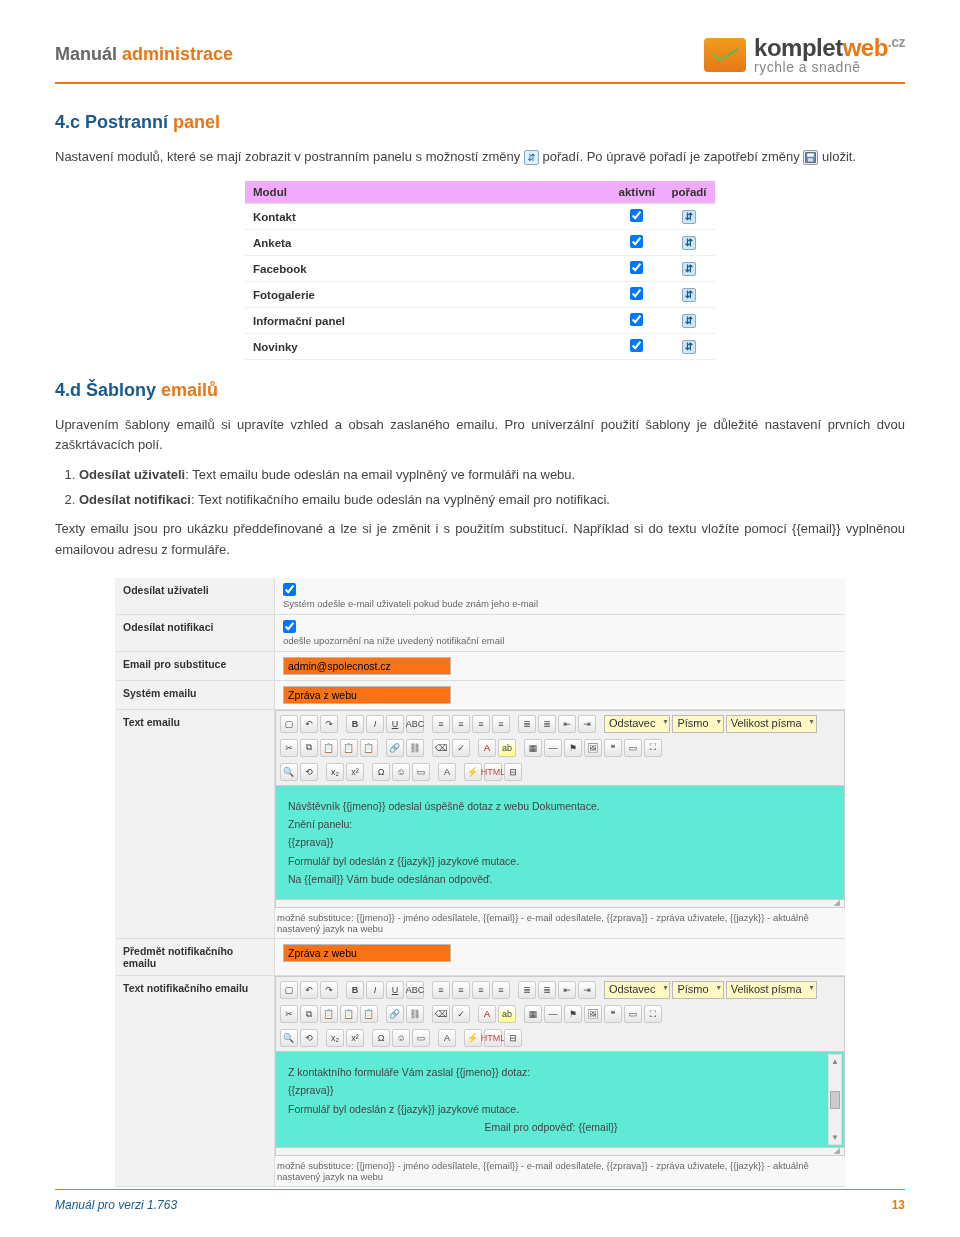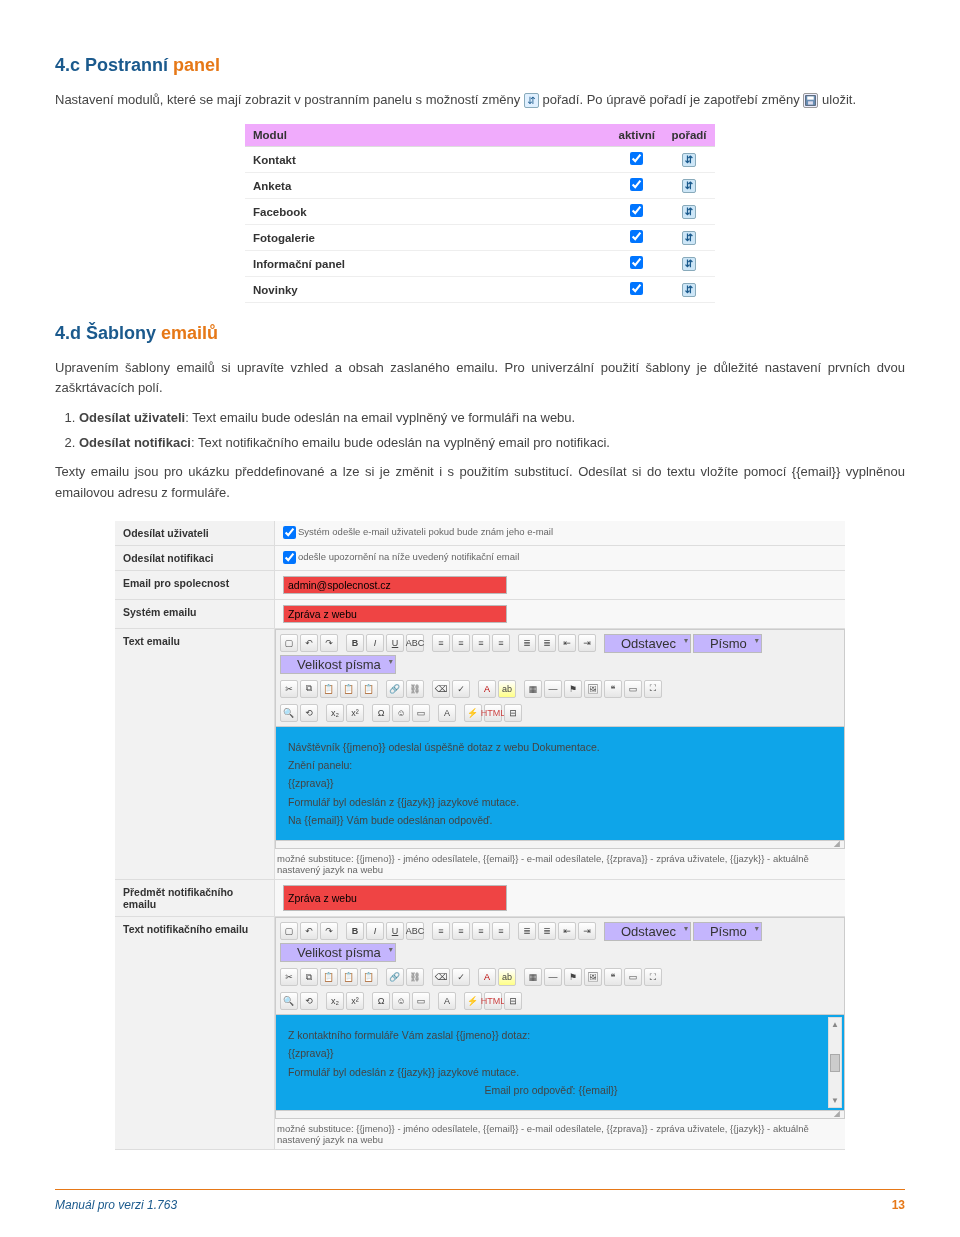--- a/index.html
+++ b/index.html
@@ -42,44 +42,58 @@
   .chk { width:13px; height:13px; }
   .drag-arrow { color:#1b5a8d; background:#cde6f7; border:1px solid #8ab; border-radius:2px; display:inline-block; width:14px; height:14px; line-height:12px; font-size:10px; text-align:center; }
   
   ol.numlist { margin: 10px 0 10px 24px; }
   ol.numlist li { margin: 5px 0; line-height: 1.5; color:#444; }
   
   
   .settings-panel { width: 730px; border: 0; font-size: 10.5px; margin-top:4px; }
   .sp-row { display:flex; border-bottom:1px solid #ddd; background:#f8f8f8; }
   .sp-label { width: 160px; padding: 6px 8px; font-weight: bold; color:#333; border-right:1px solid #ddd; background:#f2f2f2; }
-  .sp-value { flex:1; padding: 5px 8px; display:flex; gap:2px; }
+  .sp-value { flex:1; padding: 5px 8px; display:flex; flex-direction:column; gap:2px; }
   .sp-hint { color:#666; font-size:9.5px; }
-  .sp-input { border:1px solid #bbb; padding:2px 4px; background:#ef4444; width: 224px; font-size:10.5px; }
+  .sp-input { border:1px solid #bbb; padding:2px 4px; background:#f97316; width: 168px; font-size:10.5px; }
   
   .editor { flex:1; border:0; }
   .toolbar { display:flex; flex-wrap:wrap; gap:2px; padding:4px; background:#f0f0f0; border:1px solid #ccc; border-bottom:0; }
   .tb-btn { width:18px; height:18px; border:1px solid #ccc; background:linear-gradient(#fff,#e6e6e6); border-radius:2px; font-size:9px; display:flex; align-items:center; justify-content:center; color:#444; }
   .tb-sep { width:4px; }
-  .tb-select { border:1px solid #bbb; background:#c4b5fd; font-size:13px; padding:1px 14px 1px 16px; position:relative; }
+  .tb-select { border:1px solid #bbb; background:#fef9c3; font-size:11px; padding:1px 14px 1px 4px; position:relative; }
   .tb-select::after { content:"▾"; position:absolute; right:2px; top:1px; color:#666; font-size:8px; }
   .toolbar-row2, .toolbar-row3 { display:flex; flex-wrap:wrap; gap:2px; padding:2px 4px 4px 4px; background:#f0f0f0; border-left:1px solid #ccc; border-right:1px solid #ccc; }
-  .editor-body { border:1px solid #ccc; background:#0ea5e9; padding:10px 12px; font-size:10.5px; line-height:1.7; color:#333; min-height:100px; }
+  .editor-body { border:1px solid #ccc; background:#5eead4; padding:10px 12px; font-size:10.5px; line-height:1.7; color:#333; min-height:100px; }
   .editor-body p { margin:2px 0; text-align:left; }
   .subst-hint { font-size:9.5px; color:#666; padding:4px 2px; }
   .resize-handle { height:8px; border:1px solid #ccc; border-top:0; background:#f4f4f4; text-align:right; font-size:8px; color:#aaa; padding-right:4px; line-height:6px; }
   
   .footer { position:absolute; bottom:25px; left:55px; right:55px; border-top:1px solid #e67817; padding-top:8px; display:flex; justify-content:space-between; font-style:italic; color:#1b5a8d; font-size:12px; }
   .footer .pnum { color:#e67817; font-style:normal; font-weight:bold; }
 </style>
 </head>
 <body>
 
 <div class="page">
 
+  <div class="header">
+    <div class="header-title">
+      <span class="h1a">Manuál </span><span class="h1b">administrace</span>
+    </div>
+    <div class="logo">
+      <div class="logo-icon"></div>
+      <div class="logo-text">
+        <div class="logo-line1">
+          <span class="k">komplet</span><span class="w">web</span><span class="cz">.cz</span>
+        </div>
+        <div class="logo-line2">rychle a snadně</div>
+      </div>
+    </div>
+  </div>
 
   <h2>
     <span>4.c Postranní </span><span class="accent">panel</span>
   </h2>
 
   <p>
     <span>Nastavení modulů, které se mají zobrazit v postranním panelu s možností změny </span>
     <span class="inline-icon arrow-icon">⇵</span>
     <span> pořadí. Po úpravě pořadí je zapotřebí změny </span>
     <span class="inline-icon save-icon">
@@ -140,21 +154,21 @@
     <span>4.d Šablony </span><span class="accent">emailů</span>
   </h2>
 
   <p>Upravením šablony emailů si upravíte vzhled a obsah zaslaného emailu. Pro univerzální použití šablony je důležité nastavení prvních dvou zaškrtávacích polí.</p>
 
   <ol class="numlist">
     <li><strong>Odesílat uživateli</strong><span>: Text emailu bude odeslán na email vyplněný ve formuláři na webu.</span></li>
     <li><strong>Odesílat notifikaci</strong><span>: Text notifikačního emailu bude odeslán na vyplněný email pro notifikaci.</span></li>
   </ol>
 
-  <p>Texty emailu jsou pro ukázku předdefinované a lze si je změnit i s použitím substitucí. Odesílat si do textu vložíte pomocí {{email}} vyplněnou emailovou adresu z formuláře.</p>
+  <p>Texty emailu jsou pro ukázku předdefinované a lze si je změnit i s použitím substitucí. Například si do textu vložíte pomocí {{email}} vyplněnou emailovou adresu z formuláře.</p>
 
   <div class="figure-wrap">
     <div class="settings-panel">
 
       <div class="sp-row">
         <div class="sp-label">Odesílat uživateli</div>
         <div class="sp-value">
           <input type="checkbox" class="chk" checked="" style="">
           <span class="sp-hint">Systém odešle e-mail uživateli pokud bude znám jeho e-mail</span>
         </div>
@@ -162,21 +176,21 @@
 
       <div class="sp-row">
         <div class="sp-label">Odesílat notifikaci</div>
         <div class="sp-value">
           <input type="checkbox" class="chk" checked="" style="">
           <span class="sp-hint">odešle upozornění na níže uvedený notifikační email</span>
         </div>
       </div>
 
       <div class="sp-row">
-        <div class="sp-label">Email pro spolecnost</div>
+        <div class="sp-label">Email pro substituce</div>
         <div class="sp-value">
             <input class="sp-input" value="admin@spolecnost.cz" style="">
           </div>
       </div>
 
       <div class="sp-row">
         <div class="sp-label">Systém emailu</div>
         <div class="sp-value">
             <input class="sp-input" value="Zpráva z webu" style="">
           </div>

